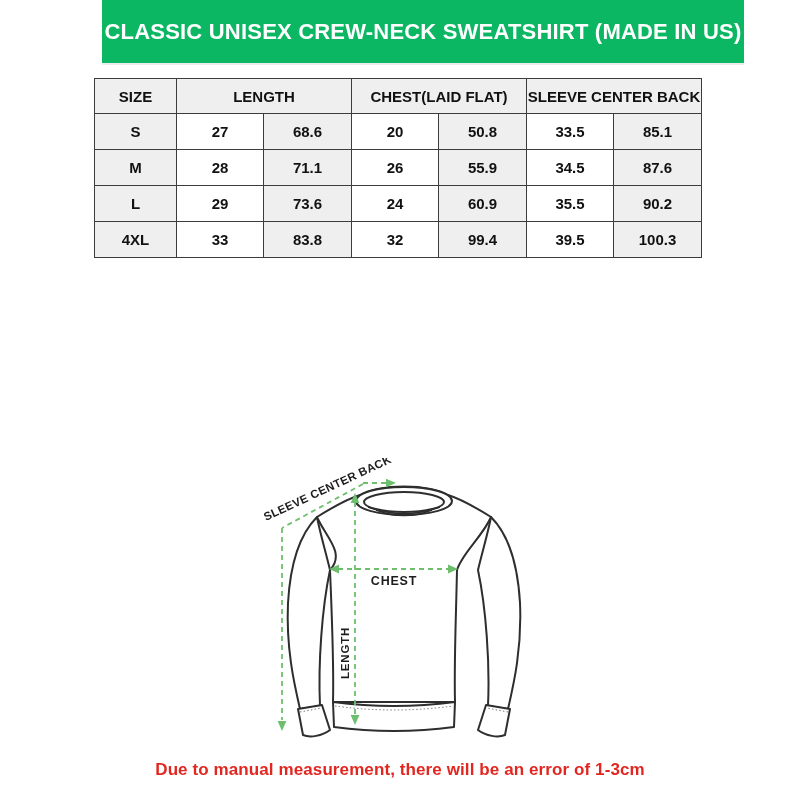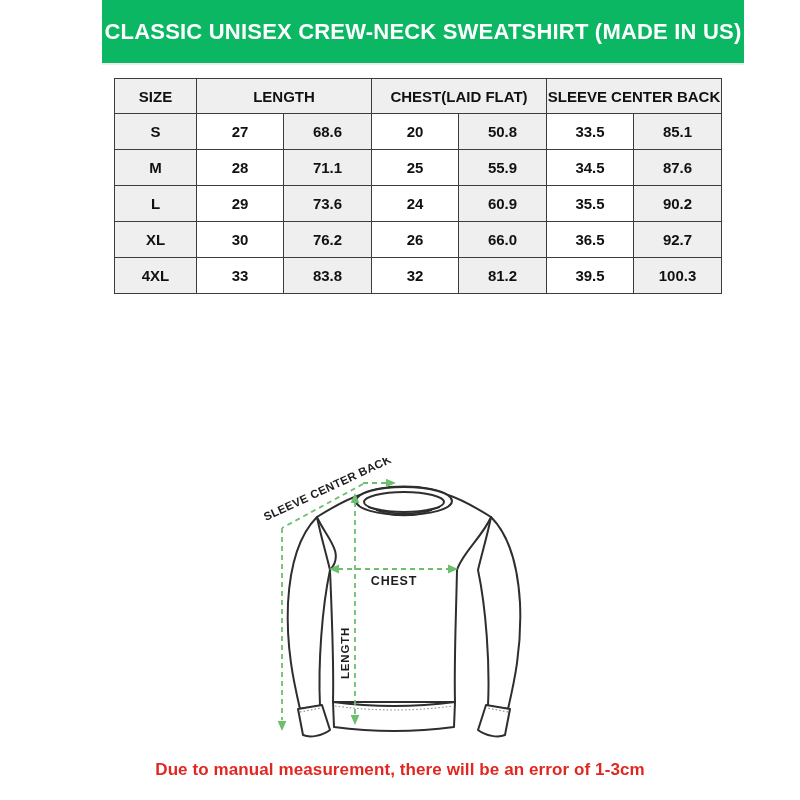--- a/index.html
+++ b/index.html
@@ -19,21 +19,21 @@
     position:absolute;left:78px;top:0;width:642px;height:63px;
     background:var(--accent);
     display:flex;align-items:center;justify-content:center;
     box-shadow:0 2px 0 rgba(0,0,0,0.07);
     margin-left:24px;
   }
   .titlebar h1{
     color:#ffffff;font-size:22px;font-weight:bold;letter-spacing:0.2px;white-space:nowrap;
   }
   table.sizes{
-    position:absolute;left:114px;top:78px;width:607px;
+    position:absolute;left:94px;top:78px;width:607px;
     border-collapse:collapse;table-layout:fixed;padding-left:44px;
   }
   table.sizes td{
     border:1.5px solid var(--tborder);
     text-align:center;vertical-align:middle;
     font-weight:bold;font-size:15px;color:#111;
     background:#ffffff;
   }
   table.sizes td.g{background:var(--cellgray);}
   tr.hrow td{height:35px;font-size:15px;}
@@ -80,49 +80,40 @@
       <td class="g">68.6</td>
       <td>20</td>
       <td class="g">50.8</td>
       <td>33.5</td>
       <td class="g">85.1</td>
     </tr>
     <tr class="drow">
       <td class="g">M</td>
       <td>28</td>
       <td class="g">71.1</td>
-      <td>25</td>
+      <td>26</td>
       <td class="g">55.9</td>
       <td>34.5</td>
       <td class="g">87.6</td>
     </tr>
     <tr class="drow">
       <td class="g">L</td>
       <td>29</td>
       <td class="g">73.6</td>
       <td>24</td>
       <td class="g">60.9</td>
       <td>35.5</td>
       <td class="g">90.2</td>
     </tr>
     <tr class="drow">
-      <td class="g">XL</td>
-      <td>30</td>
-      <td class="g">76.2</td>
-      <td>26</td>
-      <td class="g">66.0</td>
-      <td>36.5</td>
-      <td class="g">92.7</td>
-    </tr>
-    <tr class="drow">
       <td class="g">4XL</td>
       <td>33</td>
       <td class="g">83.8</td>
       <td>32</td>
-      <td class="g">81.2</td>
+      <td class="g">99.4</td>
       <td>39.5</td>
       <td class="g">100.3</td>
     </tr>
   </tbody>
 </table>
 
 <svg class="diagram" viewBox="0 0 330 300" width="330" height="300" xmlns="http://www.w3.org/2000/svg">
 
   <g>
     <path class="garment" d="M77,59 C58,78 50,110 48,145 C46,190 54,225 60,251 L80,248 C78,205 82,150 90,112 C86,95 80,75 77,59 Z"></path>

